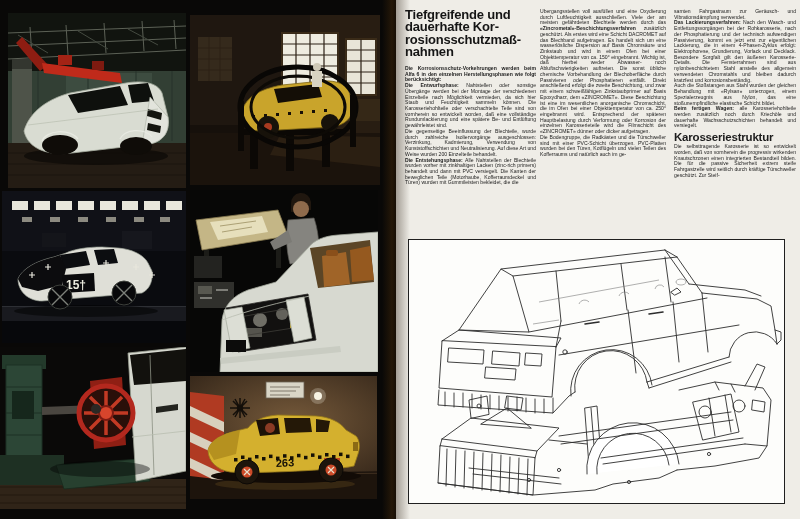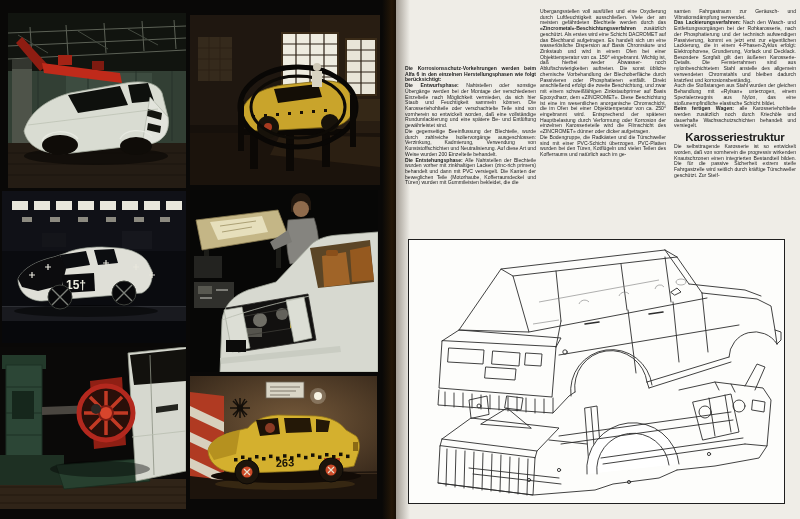--- a/index.html
+++ b/index.html
@@ -15,21 +15,21 @@
   .page-right .bind-shadow{position:absolute;left:0;top:0;width:14px;height:519px;
     background:linear-gradient(to right,rgba(40,28,14,.38),rgba(40,28,14,0));}
   .title{position:absolute;left:9px;top:9px;width:140px;margin:0;
     font-size:13px;line-height:12.4px;font-weight:bold;color:#151515;
     letter-spacing:-.2px;white-space:pre-line;}
   .col{position:absolute;color:#1c1c1c;font-size:5.1px;line-height:5.72px;
     text-align:justify;overflow:hidden;}
   .col p{margin:0;}
   .col .b{font-weight:bold;}
   .col-heading{font-size:11.5px;line-height:12px;font-weight:bold;letter-spacing:-.2px;
-    margin:2px 0 1px 0;text-align:center;}
+    margin:2px 0 1px 0;text-align:left;}
   .col1{left:9px;top:66px;width:131px;height:170px;}
   .col2{left:144px;top:9px;width:126px;height:227px;}
   .col3{left:278px;top:9px;width:122px;height:227px;}
   .figure-box{position:absolute;left:12px;top:239px;width:375px;height:263px;
     background:#fdfdfb;border:1.5px solid #1f1f1f;}
   .figure-box svg{display:block;width:100%;height:100%;}
   .wire{stroke:#2d2d2d;stroke-width:.9;fill:none;stroke-linecap:round;stroke-linejoin:round;}
   .wire-light{stroke:#7a7a7a;stroke-width:.6;fill:none;}
 </style>
 </head>
@@ -318,20 +318,24 @@
         </g>
       </svg>
     </div>
 
     <div class="gutter-shade"></div>
   </div>
 
   <div class="page-right">
     <div class="bind-shadow"></div>
 
+    <h1 class="title">Tiefgreifende und
+dauerhafte Kor-
+rosionsschutzmaß-
+nahmen</h1>
 
     <div class="col col1">
         <p><span class="b">Die Korrosionsschutz-Vorkehrungen werden beim Alfa 6 in den einzelnen Herstellungsphasen wie folgt berücksichtigt:</span></p>
         <p><span class="b">Die Entwurfsphase:</span><span> Nahtstellen oder sonstige Übergänge werden bei der Montage der verschiedenen Einzelteile nach Möglichkeit vermieden, da sich hier Staub und Feuchtigkeit sammeln können. Die Karosseriehohlteile oder verschachtelte Teile sind von vornherein so entwickelt worden, daß eine vollständige Rundumlackierung und eine spätere Be- und Entlüftung gewährleistet sind.</span></p>
         <p><span>Die gegenseitige Beeinflussung der Blechteile, wurde durch zahlreiche Isoliervorgänge ausgeschlossen: Verzinkung, Kadmierung, Verwendung von Kunststoffschichten und Neutralisierung. Auf diese Art und Weise wurden 200 Einzelteile behandelt.</span></p>
         <p><span class="b">Die Entstehungsphase:</span><span> Alle Nahtstellen der Blechteile wurden vorher mit zinkhaltigen Lacken (zinc-rich primers) behandelt und dann mit PVC versiegelt. Die Kanten der beweglichen Teile (Motorhaube, Kofferraumdeckel und Türen) wurden mit Gummileisten bekleidet, die die</span></p>
       </div>
     <div class="col col2">
         <p><span>Übergangsstellen voll ausfüllen und eine Oxydierung durch Luftfeuchtigkeit ausschließen. Viele der am meisten gefährdeten Blechteile werden durch das </span><span class="b">«Zincrometal»-Beschichtungsverfahren</span><span> zusätzlich geschützt. Als erstes wird eine Schicht DACROMET auf das Blechband aufgetragen. Es handelt sich um eine wasserlösliche Dispersion auf Basis Chromsäure und Zinkstaub und wird in einem Ofen bei einer Objekttemperatur von ca. 150° eingebrannt. Wichtig ist, daß hierbei weder Abwasser- noch Abluftschwierigkeiten auftreten. Die sonst übliche chemische Vorbehandlung der Blechoberfläche durch Passivieren oder Phosphatieren entfällt. Direkt anschließend erfolgt die zweite Beschichtung, und zwar mit einem schweißfähigen Zinkstaubprimer auf Basis Epoxydharz, dem «ZINCROMET». Diese Beschichtung ist eine im wesentlichen anorganische Chromschicht, die im Ofen bei einer Objekttemperatur von ca. 250° eingebrannt wird. Entsprechend der späteren Hauptbelastung durch Verformung oder Korrosion der einzelnen Karosserieteile wird die Filmschicht des «ZINCROMET» dünner oder dicker aufgetragen.</span></p>
         <p><span>Die Bodengruppe, die Radkästen und die Türschweller sind mit einer PVC-Schicht überzogen. PVC-Platten wurden bei den Türen, Kotflügeln und vielen Teilen des Kofferraums und natürlich auch im ge-</span></p>

